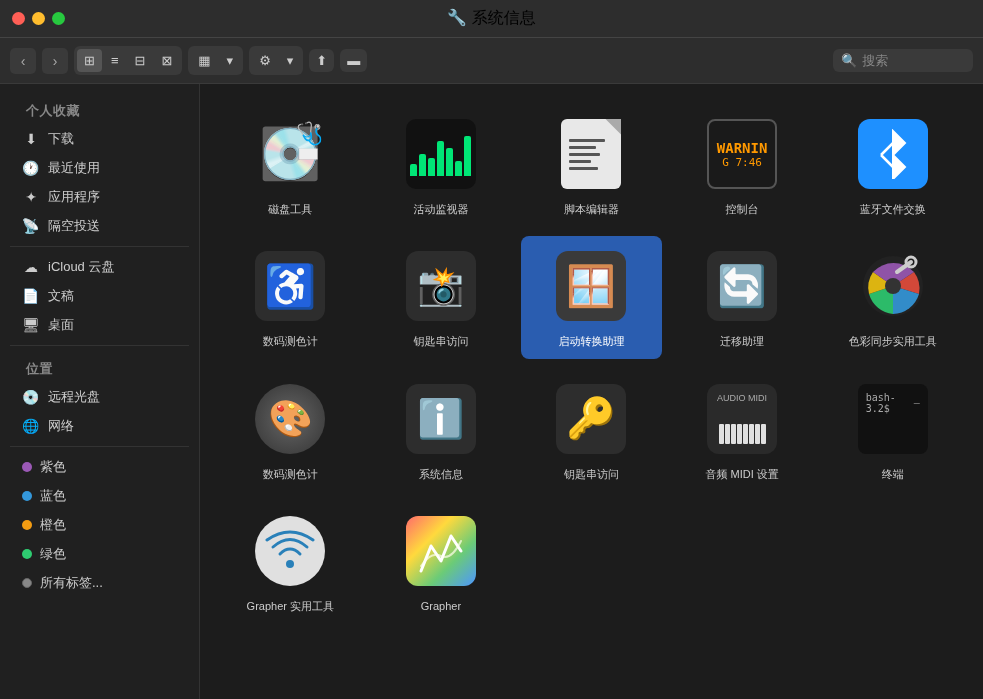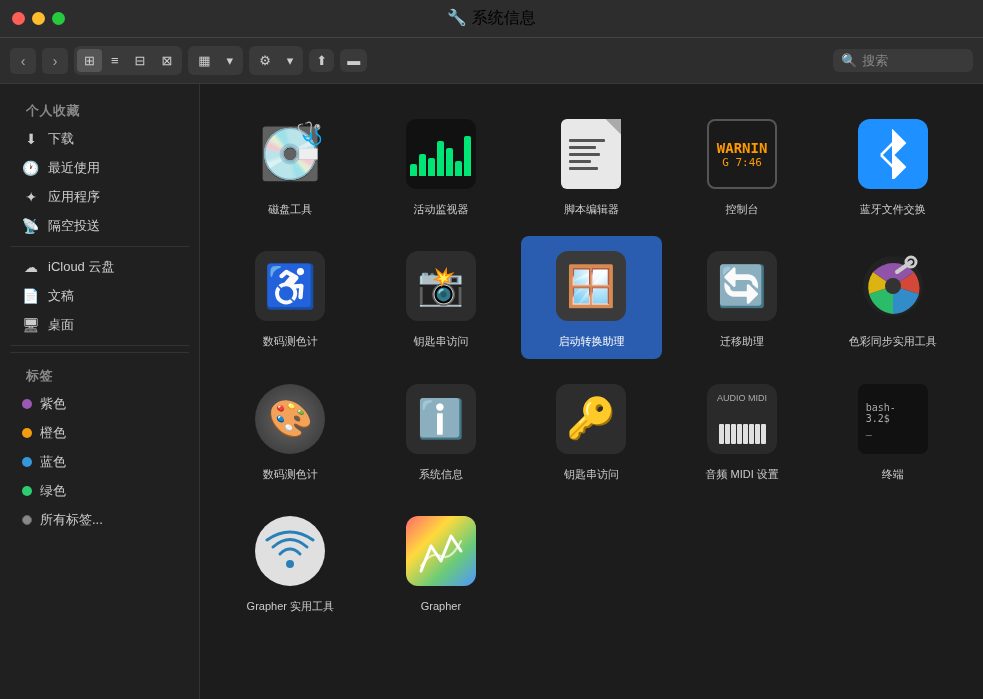--- a/index.html
+++ b/index.html
@@ -311,21 +311,21 @@
       height: 20px;
       background: #e0e0e0;
       border-radius: 1px;
     }
     .icon-terminal {
       background: #111;
       border-radius: 8px;
       width: 70px;
       height: 70px;
       display: flex;
-      flex-direction: column;
+      flex-direction: row;
       align-items: flex-start;
       justify-content: center;
       padding: 8px;
       font-family: monospace;
       font-size: 10px;
       color: #e0e0e0;
     }
     .icon-grapher {
       background: linear-gradient(135deg, #ff6b6b, #ffd93d, #6bcb77, #4d96ff);
       border-radius: 12px;
@@ -479,36 +479,46 @@
         <span>文稿</span>
       </div>
       <div class="sidebar-item">
         <div class="sidebar-icon">🖥</div>
         <span>桌面</span>
       </div>
     </div>
 
     <div class="sidebar-divider"></div>
 
+    <div>
+      <div class="sidebar-section-title">位置</div>
+      <div class="sidebar-item">
+        <div class="sidebar-icon">💿</div>
+        <span>远程光盘</span>
+      </div>
+      <div class="sidebar-item">
+        <div class="sidebar-icon">🌐</div>
+        <span>网络</span>
+      </div>
+    </div>
 
     <div class="sidebar-divider"></div>
 
     <div>
-      <div class="sidebar-section-title">标签</div>
       <div class="sidebar-item">
         <div class="dot" style="background:#9b59b6;"></div>
         <span>紫色</span>
       </div>
       <div class="sidebar-item">
+        <div class="dot" style="background:#3498db;"></div>
+        <span>蓝色</span>
+      </div>
+      <div class="sidebar-item">
         <div class="dot" style="background:#f39c12;"></div>
         <span>橙色</span>
-      </div>
-      <div class="sidebar-item">
-        <div class="dot" style="background:#3498db;"></div>
-        <span>蓝色</span>
       </div>
       <div class="sidebar-item">
         <div class="dot" style="background:#2ecc71;"></div>
         <span>绿色</span>
       </div>
       <div class="sidebar-item">
         <div class="dot" style="background:#888;border:1px solid #666;"></div>
         <span>所有标签...</span>
       </div>
     </div>

